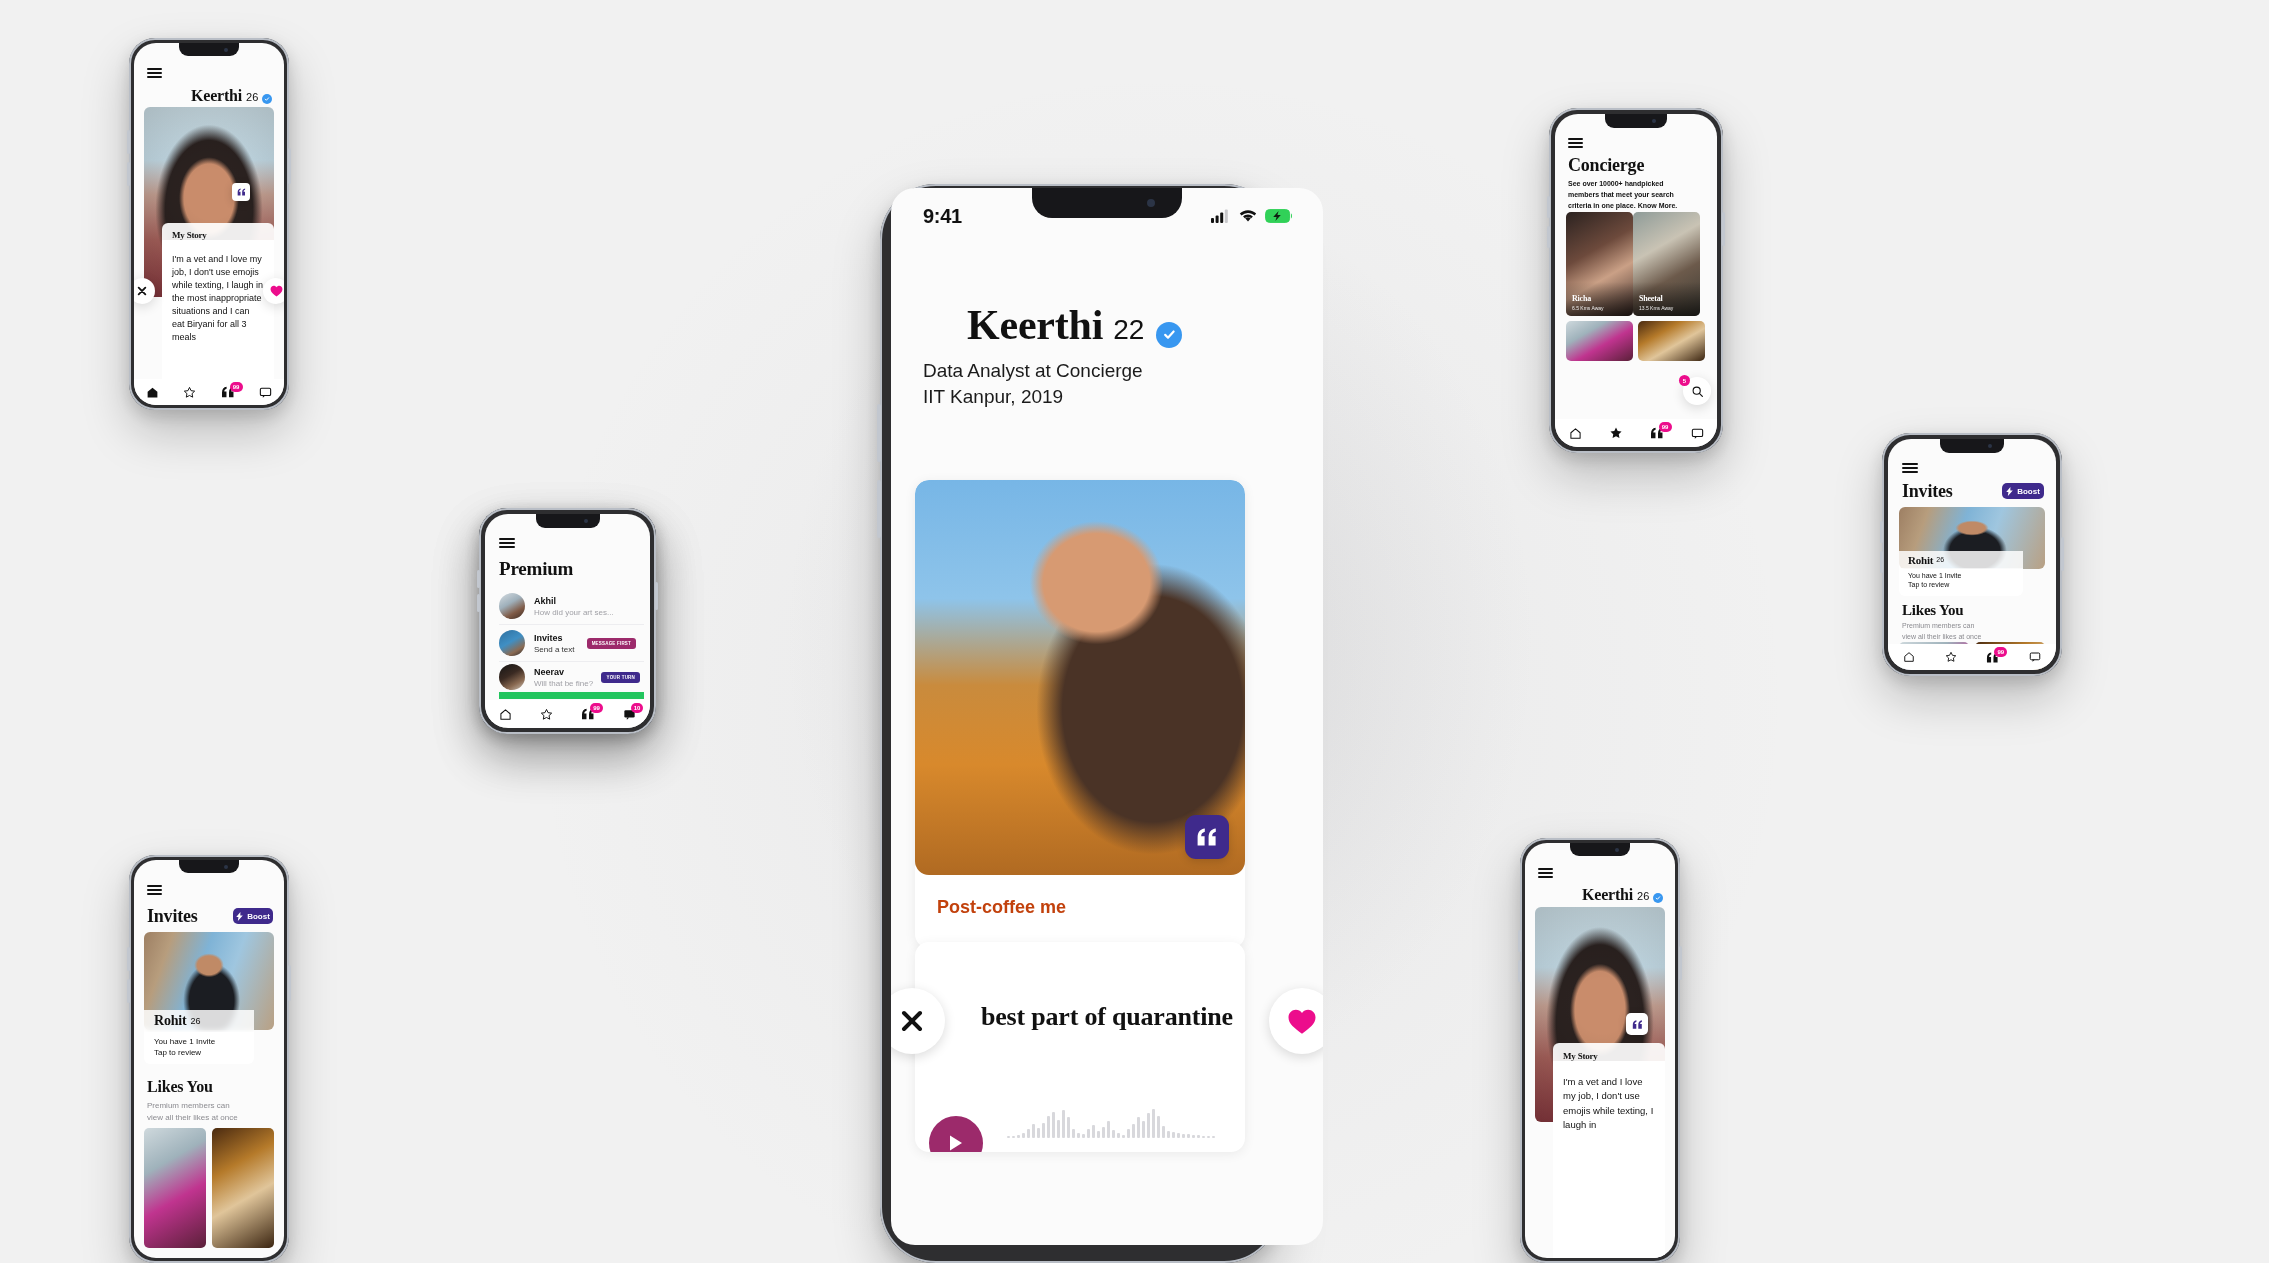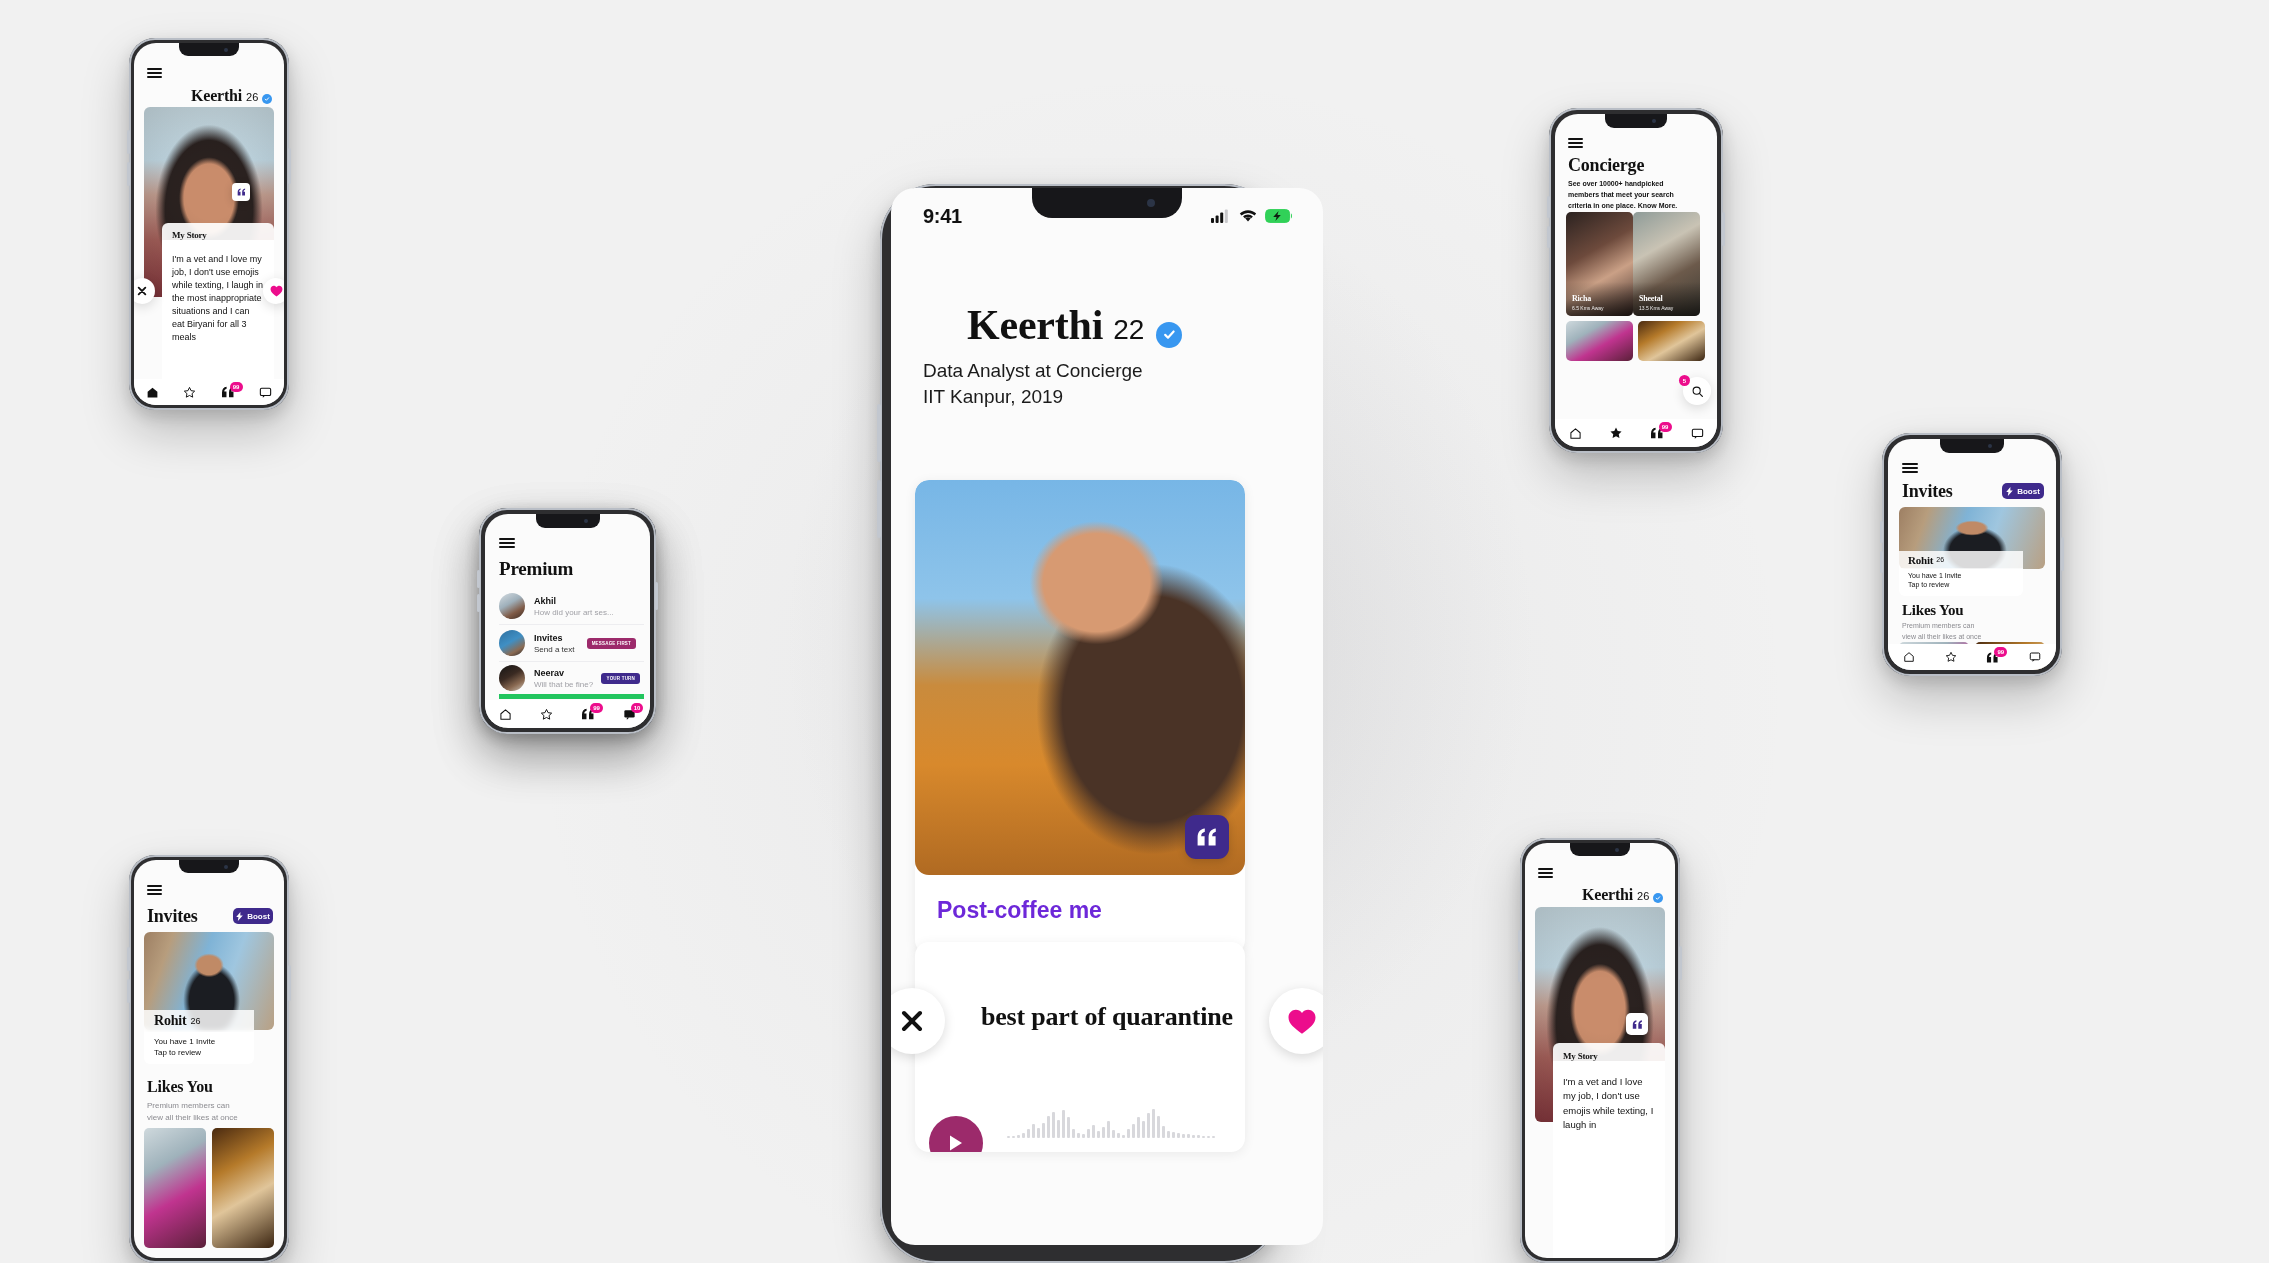--- a/index.html
+++ b/index.html
@@ -168,21 +168,21 @@
     </div>
 
     <div style="position:absolute; left:24px; top:292px; width:330px; border-radius:14px; background:#fff; overflow:hidden; box-shadow:0 2px 12px rgba(0,0,0,.07);">
       <div class="ph ph-hero" style="height:395px; border-radius:14px;">
         <div class="quote-chip" style="right:16px; bottom:16px; width:44px; height:44px; border-radius:11px; background:#3f2a8c; color:#fff; font-size:26px; line-height:1;">
           <svg width="22" height="18" viewBox="0 0 22 18" fill="#fff">
             <path d="M1.6 17.4V9.6C1.6 4.6 4 1.2 8.8.6v3.2C6.4 4.4 5.2 6 5.2 8.2h3.4v9.2zM12.6 17.4V9.6c0-5 2.4-8.4 7.2-9v3.2c-2.4.6-3.6 2.2-3.6 4.4h3.4v9.2z"></path>
           </svg>
         </div>
       </div>
-      <div style="font-size:23px; font-weight:700; color:#6d28d9; padding:22px 22px 30px 22px;">Post-coffee me</div>
+      <div style="font-size:18px; font-weight:700; color:#c2410c; padding:22px 22px 30px 22px;">Post-coffee me</div>
     </div>
 
     <div style="position:absolute; left:24px; top:754px; width:330px; height:210px; border-radius:14px; background:#fff; box-shadow:0 2px 12px rgba(0,0,0,.07); overflow:hidden;">
       <div class="serif" style="position:absolute; left:66px; top:60px; font-size:26px; color:#111; white-space:nowrap;">best part of quarantine</div>
       <div class="waveform" style="position:absolute; left:92px; bottom:14px; height:34px;">
         <i style="height:2px"></i>
           <i style="height:2px"></i>
           <i style="height:3px"></i>
           <i style="height:5px"></i>
           <i style="height:9px"></i>
@@ -411,21 +411,21 @@
 
       <div style="display:flex; align-items:center; height:37px; border-bottom:1px solid #ededf0;">
         <div class="av av-ranveer" style="width:26px; height:26px;"></div>
         <div style="margin-left:9px; flex:1;">
           <div style="font-size:9px; font-weight:700; color:#111;">Invites</div>
           <div style="font-size:8px; color:#333; margin-top:2px;">Send a text</div>
         </div>
         <div style="background:#9c2a6b; color:#fff; font-size:4.5px; font-weight:700; padding:3px 5px; border-radius:3px; margin-right:8px; letter-spacing:.2px;">MESSAGE FIRST</div>
       </div>
 
-      <div style="display:flex; align-items:center; height:37px; border-bottom:5px solid #22c55e;">
+      <div style="display:flex; align-items:center; height:37px; border-bottom:7px solid #22c55e;">
         <div class="av av-neerav" style="width:26px; height:26px;"></div>
         <div style="margin-left:9px; flex:1;">
           <div style="font-size:9px; font-weight:700; color:#111;">Neerav</div>
           <div style="font-size:8px; color:#a0a0a6; margin-top:2px;">Will that be fine?</div>
         </div>
         <div style="background:#3f2a8c; color:#fff; font-size:4.5px; font-weight:700; padding:3px 5px; border-radius:3px; margin-right:4px; letter-spacing:.2px;">YOUR TURN</div>
       </div>
 
       <div style="display:flex; align-items:center; height:37px; border-bottom:1px solid #ededf0;">
         <div class="av av-sankar" style="width:26px; height:26px;"></div>

